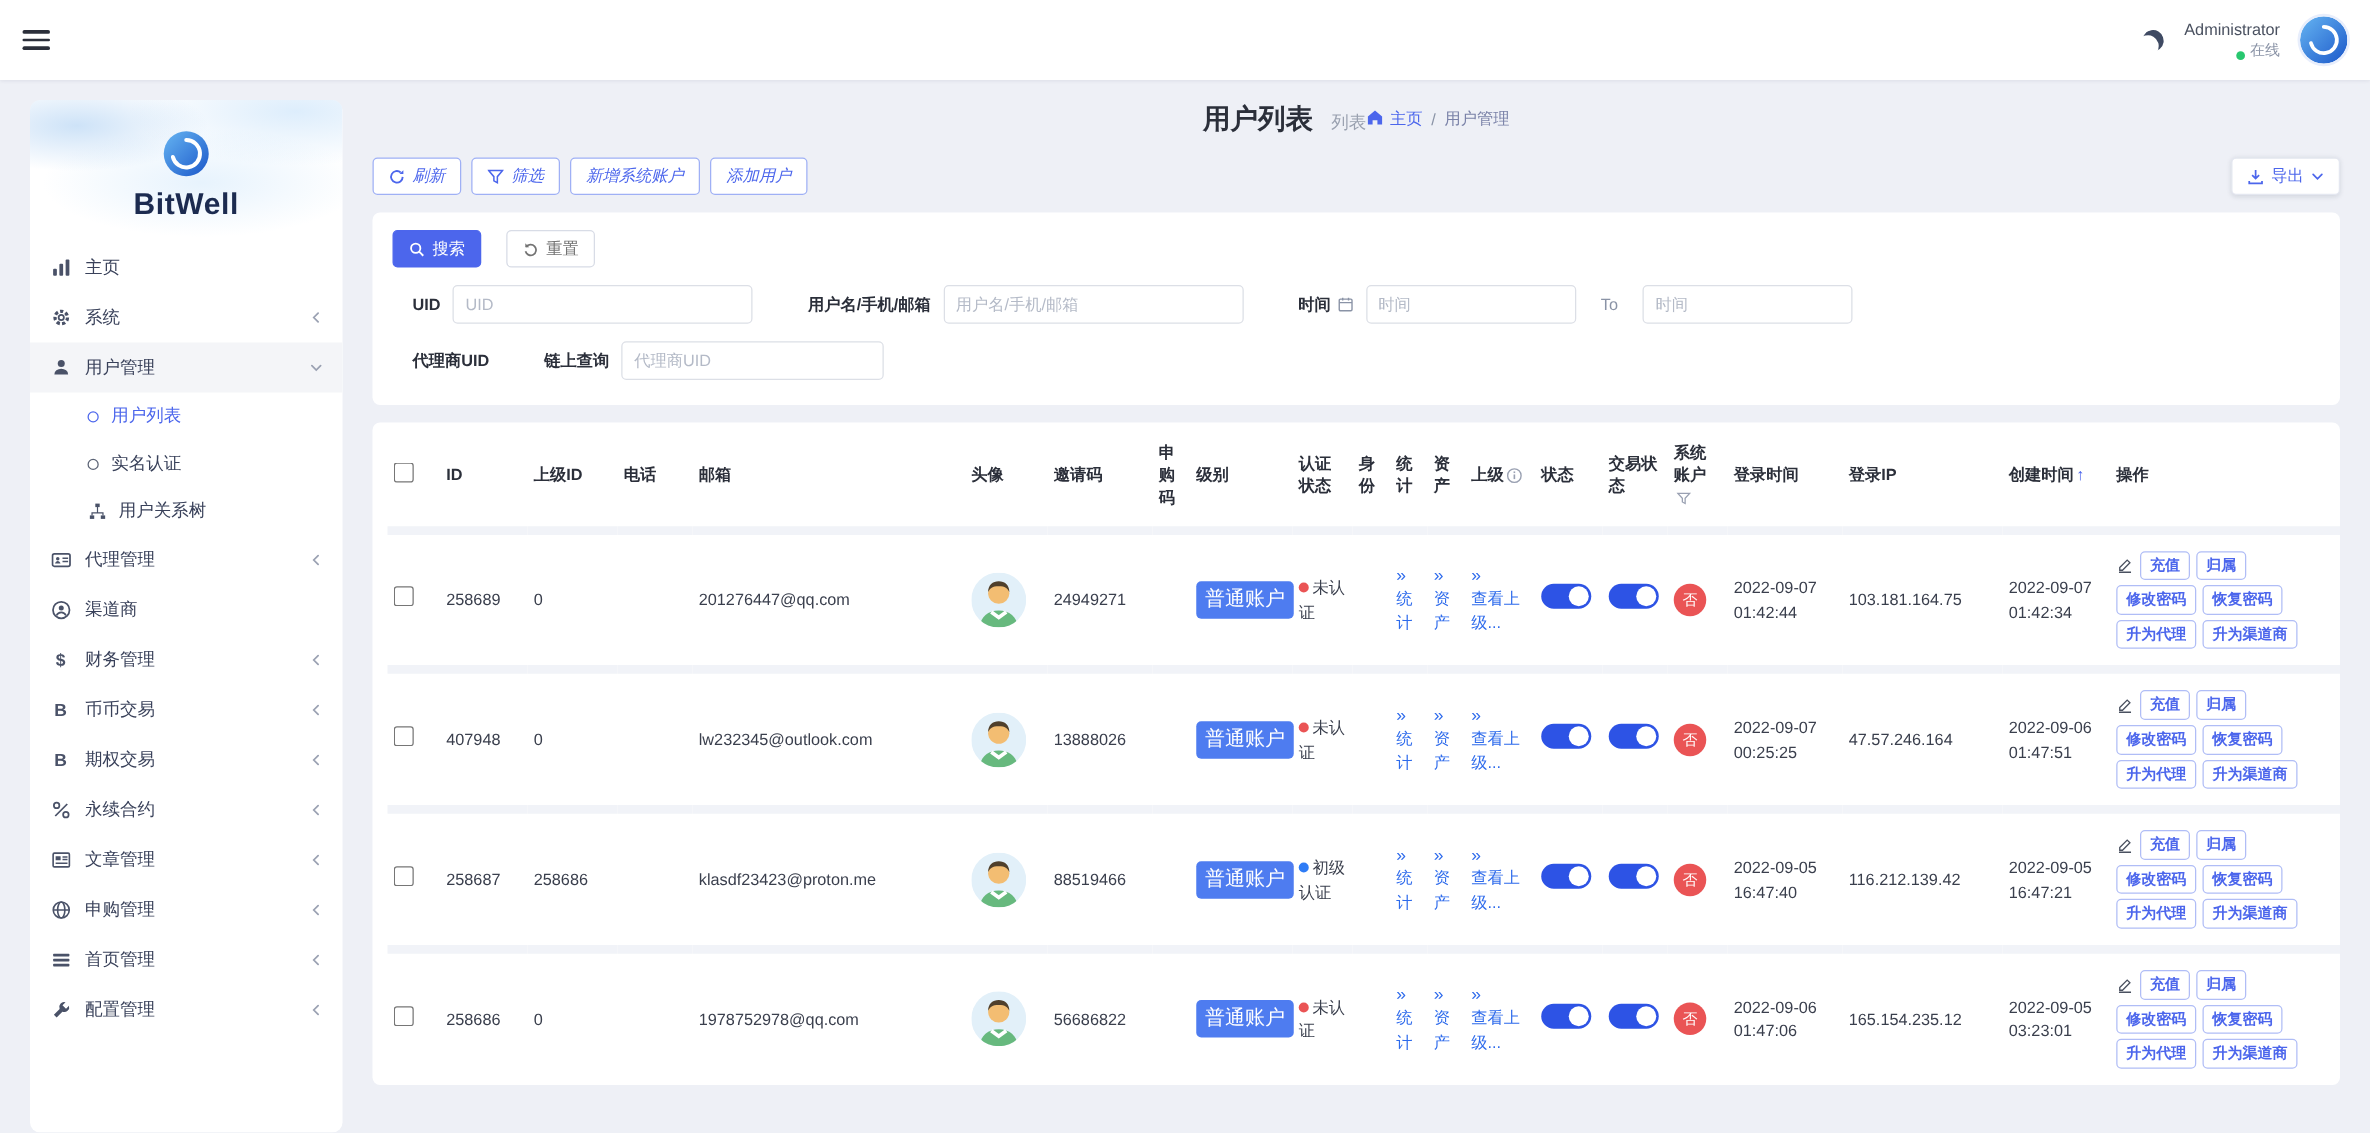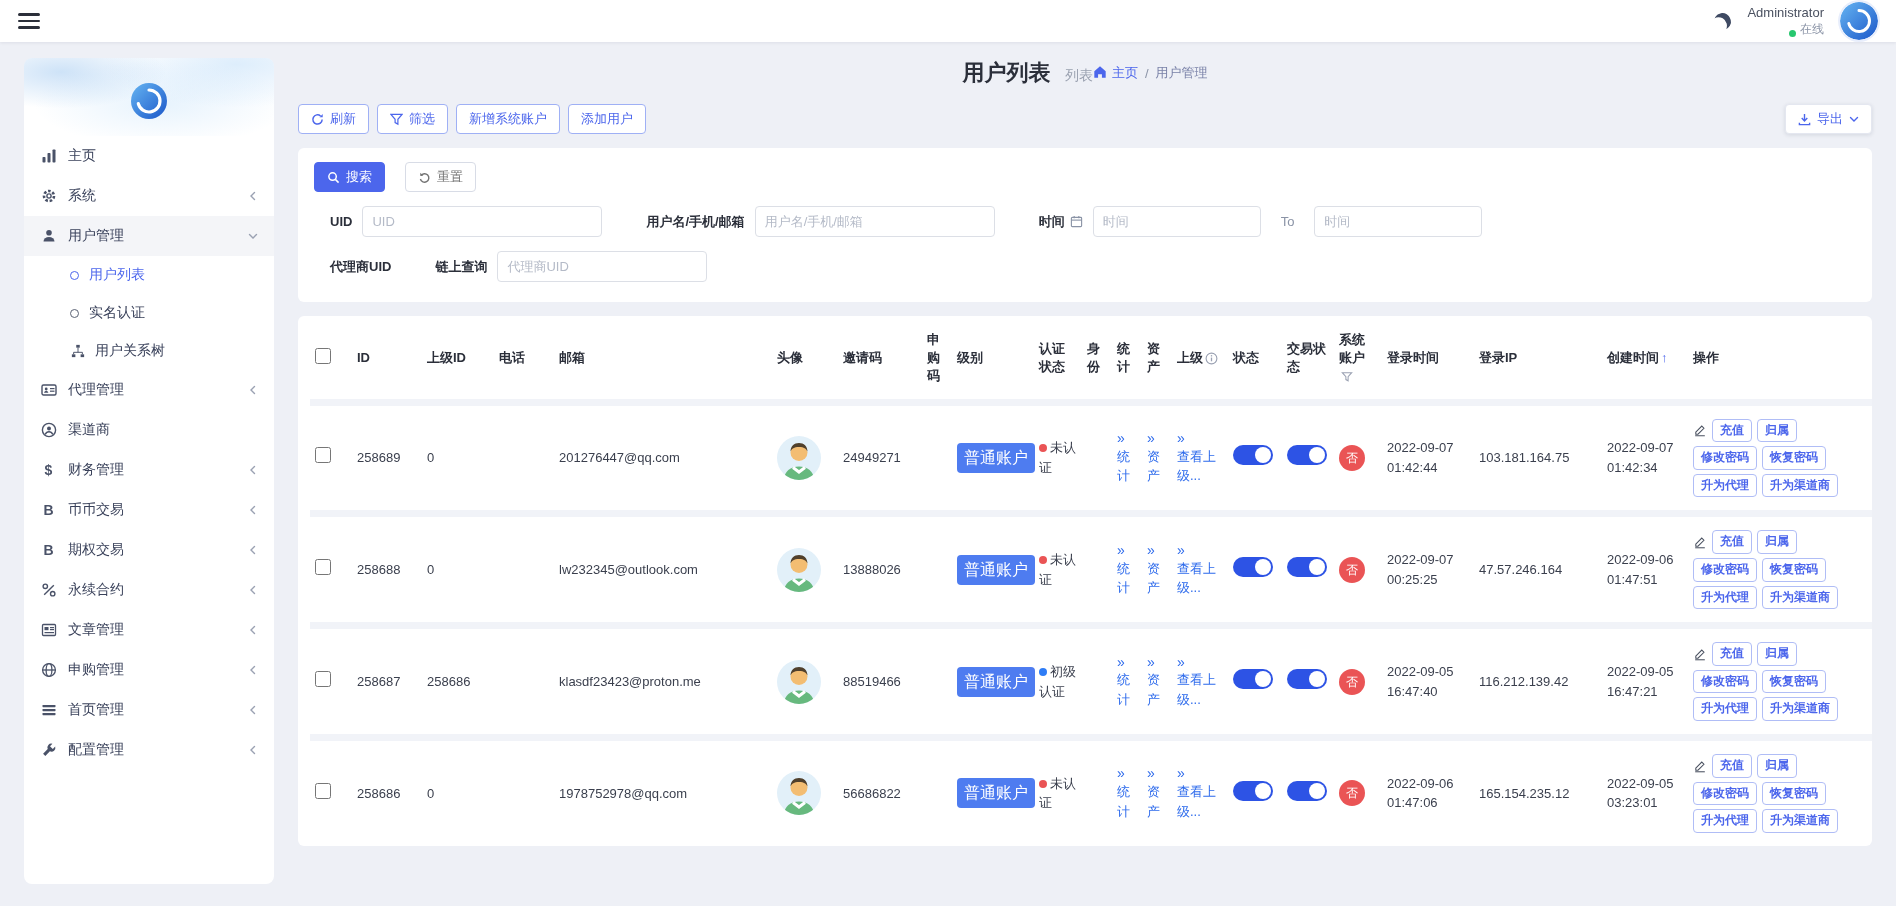--- a/index.html
+++ b/index.html
@@ -12,21 +12,21 @@
     --bg:#eef0f6;
   }
   *{box-sizing:border-box;}
   html,body{margin:0;padding:0;}
   body{
     width:1896px;height:906px;overflow:hidden;background:var(--bg);
     font-family:"Liberation Sans","DejaVu Sans",sans-serif;color:var(--text);
   }
   button{font-family:inherit;}
   
-  .topbar{height:42px;background:#fff;display:flex;align-items:center;justify-content:space-between;
+  .topbar{height:64px;background:#fff;display:flex;align-items:center;justify-content:space-between;
     padding:0 18px;box-shadow:0 1px 3px rgba(20,30,60,.08);position:relative;z-index:5;}
   .hamburger{width:22px;display:flex;flex-direction:column;gap:4px;cursor:pointer;}
   .hamburger i{display:block;height:2.5px;background:#2b2f3a;border-radius:2px;}
   .topbar-right{display:flex;align-items:center;gap:16px;}
   .moon{width:17px;height:17px;border-radius:50%;box-shadow:inset -5px 3px 0 0 #3f4a63;cursor:pointer;transform:rotate(-15deg);}
   .admin-meta{text-align:right;line-height:1.3;}
   .admin-name{font-size:13px;color:#4a5160;}
   .admin-online{font-size:12px;color:#8a93a6;display:flex;align-items:flex-end;gap:4px;justify-content:flex-end;}
   .gdot{width:7px;height:7px;border-radius:50%;background:var(--success);display:inline-block;}
   .tavatar{width:38px;height:38px;border-radius:50%;overflow:hidden;cursor:pointer;box-shadow:0 0 0 2px #e8eefc;display:block;}
@@ -57,21 +57,21 @@
   .page-head{display:flex;align-items:center;justify-content:center;}
   .page-title{font-size:22px;font-weight:bold;color:#2b2f3a;margin:0;display:inline;}
   .page-sub{font-size:14px;color:#9aa1b0;margin-left:10px;}
   .breadcrumb{font-size:13px;display:flex;align-items:center;gap:7px;color:#8a93a6;}
   .bc-home{color:var(--primary);display:flex;align-items:center;gap:5px;cursor:pointer;}
   .bc-current{color:#7a82a8;}
   
   .toolbar{margin-top:16px;display:flex;gap:8px;align-items:center;}
   .btn{height:30px;border-radius:4px;font-size:13px;display:inline-flex;align-items:center;gap:6px;
     padding:0 12px;cursor:pointer;border:1px solid transparent;background:#fff;color:var(--text);}
-  .btn-outline{border-color:#9fb0f5;color:var(--primary);}
+  .btn-outline{border-color:#9fb0f5;color:var(--primary);font-style:italic;}
   .export-btn{margin-left:auto;border-color:#e4e7f0;color:var(--primary);box-shadow:0 1px 4px rgba(20,30,60,.12);}
   .btn-primary{background:var(--primary);border-color:var(--primary);color:#fff;}
   .btn-reset{border-color:#d8dce6;color:#737373;font-family:Liberation Serif, serif;}
   .bicon{display:inline-flex;align-items:center;}
   
   .search-card{margin-top:14px;background:#fff;border-radius:6px;padding:14px 16px 20px;}
   .search-btns{display:flex;gap:20px;}
   .form-row{display:flex;align-items:center;margin-top:14px;margin-left:16px;}
   .fgroup{display:flex;align-items:center;gap:10px;margin-right:44px;}
   .flabel{font-size:13px;font-weight:bold;color:#2b2f3a;white-space:nowrap;display:flex;align-items:center;gap:5px;}
@@ -143,20 +143,21 @@
       <svg class="brand-logo" viewBox="0 0 38 38" width="38" height="38">
         <defs>
             <linearGradient id="lgB" x1="0" y1="0" x2="1" y2="1">
           <stop offset="0" stop-color="#66b5f2"></stop>
               <stop offset="1" stop-color="#1b57c9"></stop>
             </linearGradient>
           </defs>
         <circle cx="19" cy="19" r="18" fill="url(#lgB)"></circle>
         <path d="M19 8a11 11 0 1 1-10.7 13.6" fill="none" stroke="#fff" stroke-width="3.2" stroke-linecap="round"></path>
       </svg>
+      <span class="brand-name">BitWell</span>
     </div>
     <nav>
       <div class="nav-item">
         <span class="nicon">
           <svg viewBox="0 0 16 16" width="16" height="16">
               <rect x="1.5" y="9" width="3" height="5.5" rx="0.8" fill="currentColor"></rect>
               <rect x="6.5" y="5" width="3" height="9.5" rx="0.8" fill="currentColor"></rect>
               <rect x="11.5" y="1.5" width="3" height="13" rx="0.8" fill="currentColor"></rect>
             </svg>
         </span>
@@ -573,21 +574,21 @@
               </div>
               <div class="op-row">
                 <button class="mini-btn">升为代理</button>
                 <button class="mini-btn">升为渠道商</button>
               </div>
             </td>
           </tr>
 
           <tr>
             <td><input type="checkbox" class="cbox" style=""></td>
-            <td>258688</td>
+            <td>407948</td>
             <td>0</td>
             <td></td>
             <td>lw232345@outlook.com</td>
             <td>
               <span class="row-avatar"><svg viewBox="0 0 44 44" width="44" height="44">
                     <rect width="44" height="44" fill="#e2f0f9"></rect>
                     <path d="M7 44c0-8.6 6.7-13.6 15-13.6S37 35.4 37 44z" fill="#67b97e"></path>
                     <path d="M16 31.5 22 36l6-4.5" fill="none" stroke="#fff" stroke-width="3"></path>
                     <circle cx="22" cy="16.5" r="8.5" fill="#f3bd72"></circle>
                     <path d="M13.5 15.5c0-5.5 3.6-8.6 8.5-8.6s8.5 3.1 8.5 8.6c-1.6-3-3.3-4.6-8.5-4.6s-6.9 1.6-8.5 4.6z" fill="#50402c"></path>

